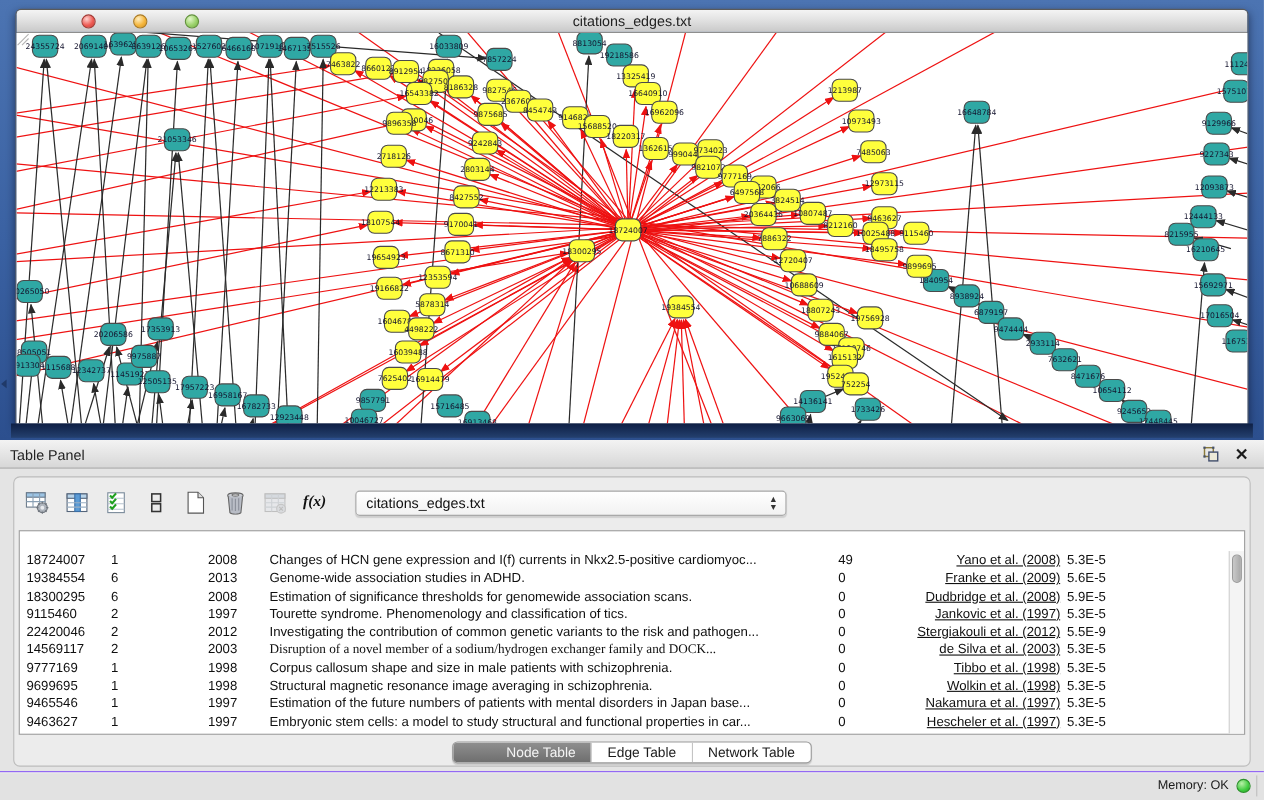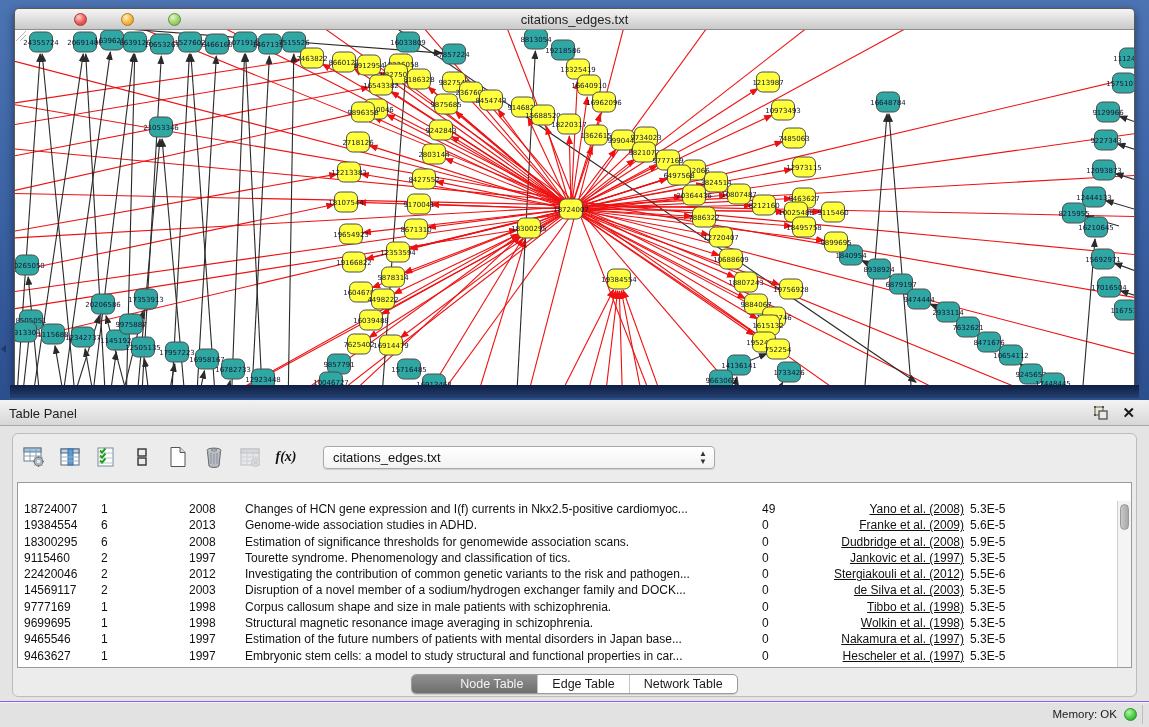--- a/index.html
+++ b/index.html
@@ -874,27 +874,27 @@
             <div class="td center" style="width: 143px;">Jankovic et al. (1997)</div>
             <div class="td" style="width: 133px;">5.3E-5</div>
           </div>
           <div class="tr">
             <div class="td" style="width: 77px;">22420046</div>
             <div class="td" style="width: 88px;">2</div>
             <div class="td" style="width: 56px;">2012</div>
             <div class="td" style="width: 517px;">Investigating the contribution of common genetic variants to the risk and pathogen...</div>
             <div class="td" style="width: 65px;">0</div>
             <div class="td center" style="width: 143px;">Stergiakouli et al. (2012)</div>
-            <div class="td" style="width: 133px;">5.5E-6</div>
+            <div class="td" style="width: 133px;">5.5E-9</div>
           </div>
           <div class="tr">
             <div class="td" style="width: 77px;">14569117</div>
             <div class="td" style="width: 88px;">2</div>
             <div class="td" style="width: 56px;">2003</div>
-            <div class="td" style="width: 517px;">Disruption of a novel member of a sodium/hydrogen exchanger family and DOCK...</div>
+            <div class="td" style="width: 517px; font-family: Liberation Serif, serif;">Disruption of a novel member of a sodium/hydrogen exchanger family and DOCK...</div>
             <div class="td" style="width: 65px;">0</div>
             <div class="td center" style="width: 143px;">de Silva et al. (2003)</div>
             <div class="td" style="width: 133px;">5.3E-5</div>
           </div>
           <div class="tr">
             <div class="td" style="width: 77px;">9777169</div>
             <div class="td" style="width: 88px;">1</div>
             <div class="td" style="width: 56px;">1998</div>
             <div class="td" style="width: 517px;">Corpus callosum shape and size in male patients with schizophrenia.</div>
             <div class="td" style="width: 65px;">0</div>

